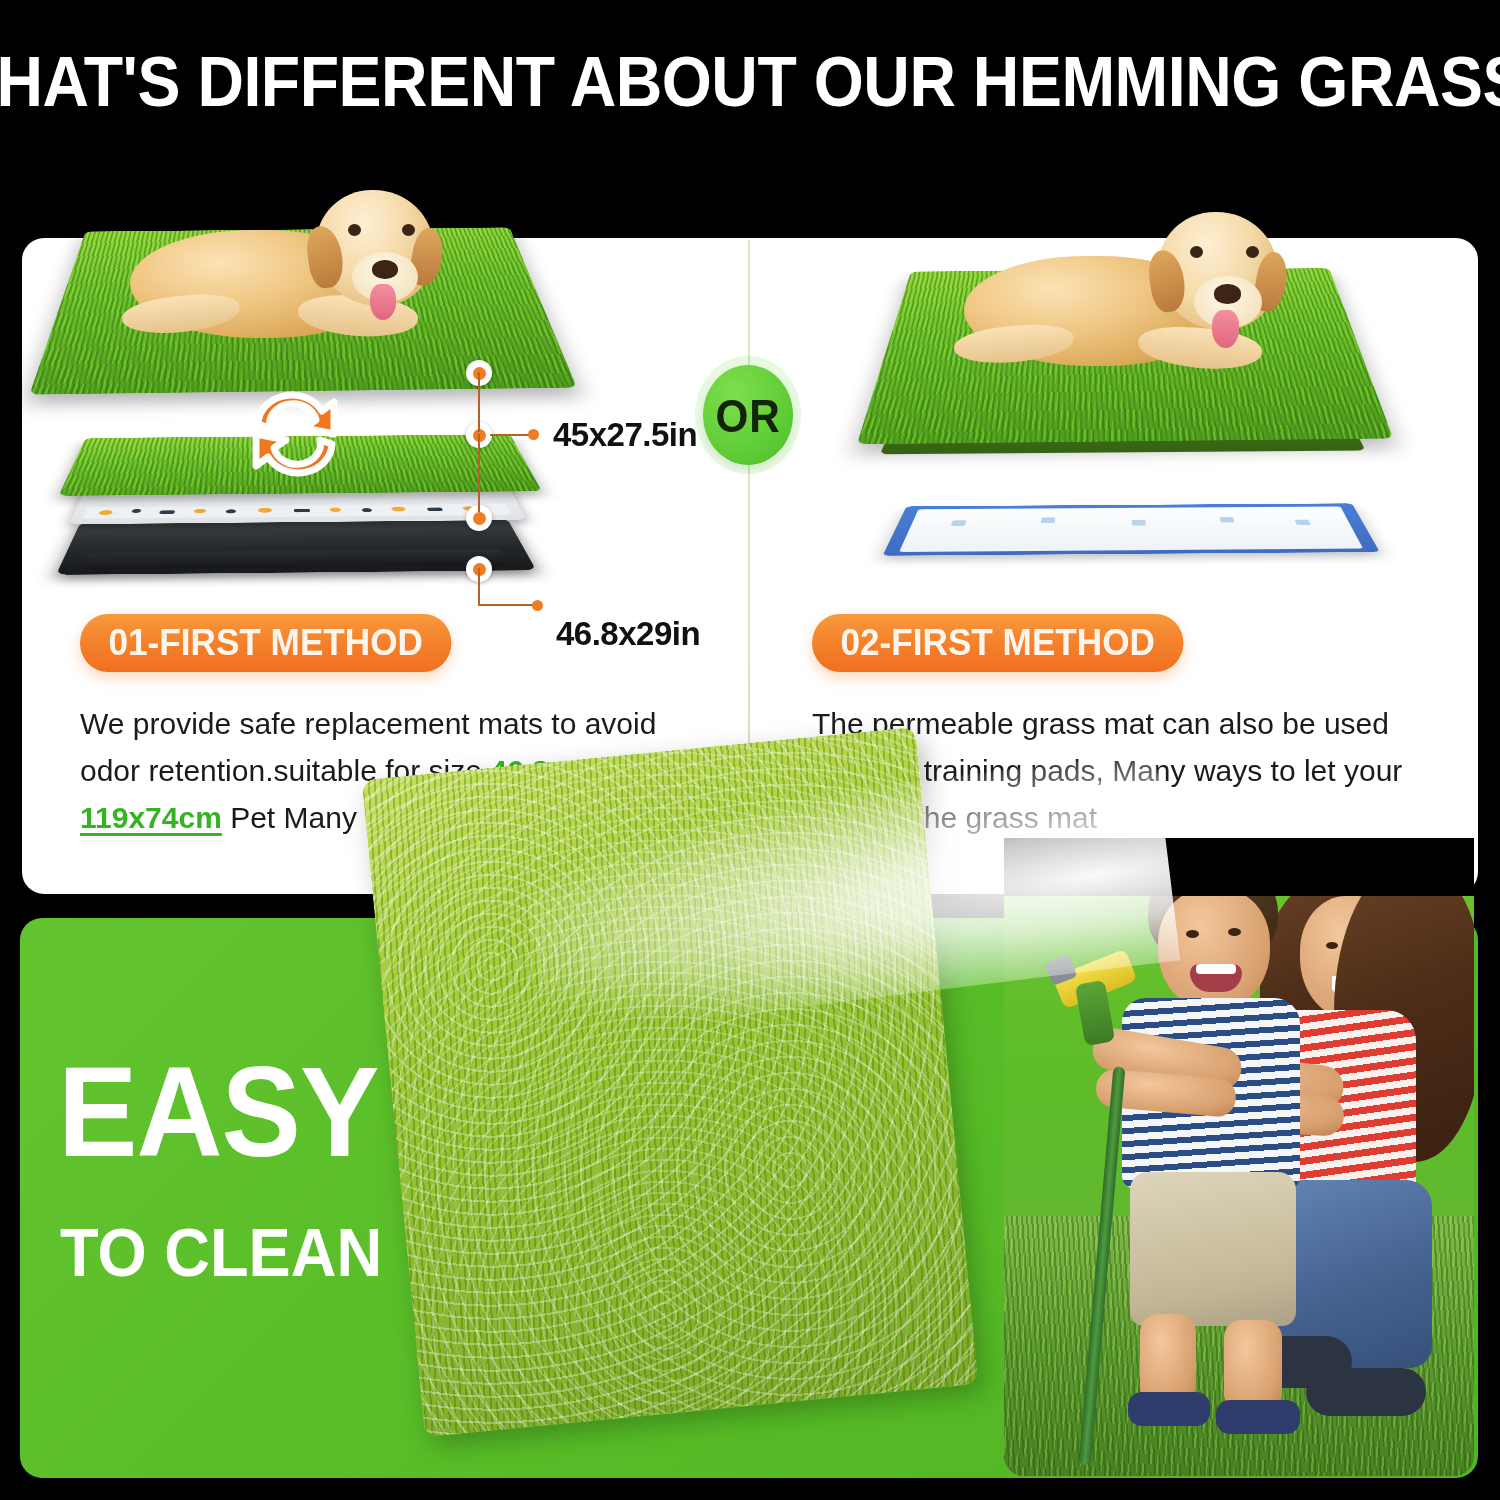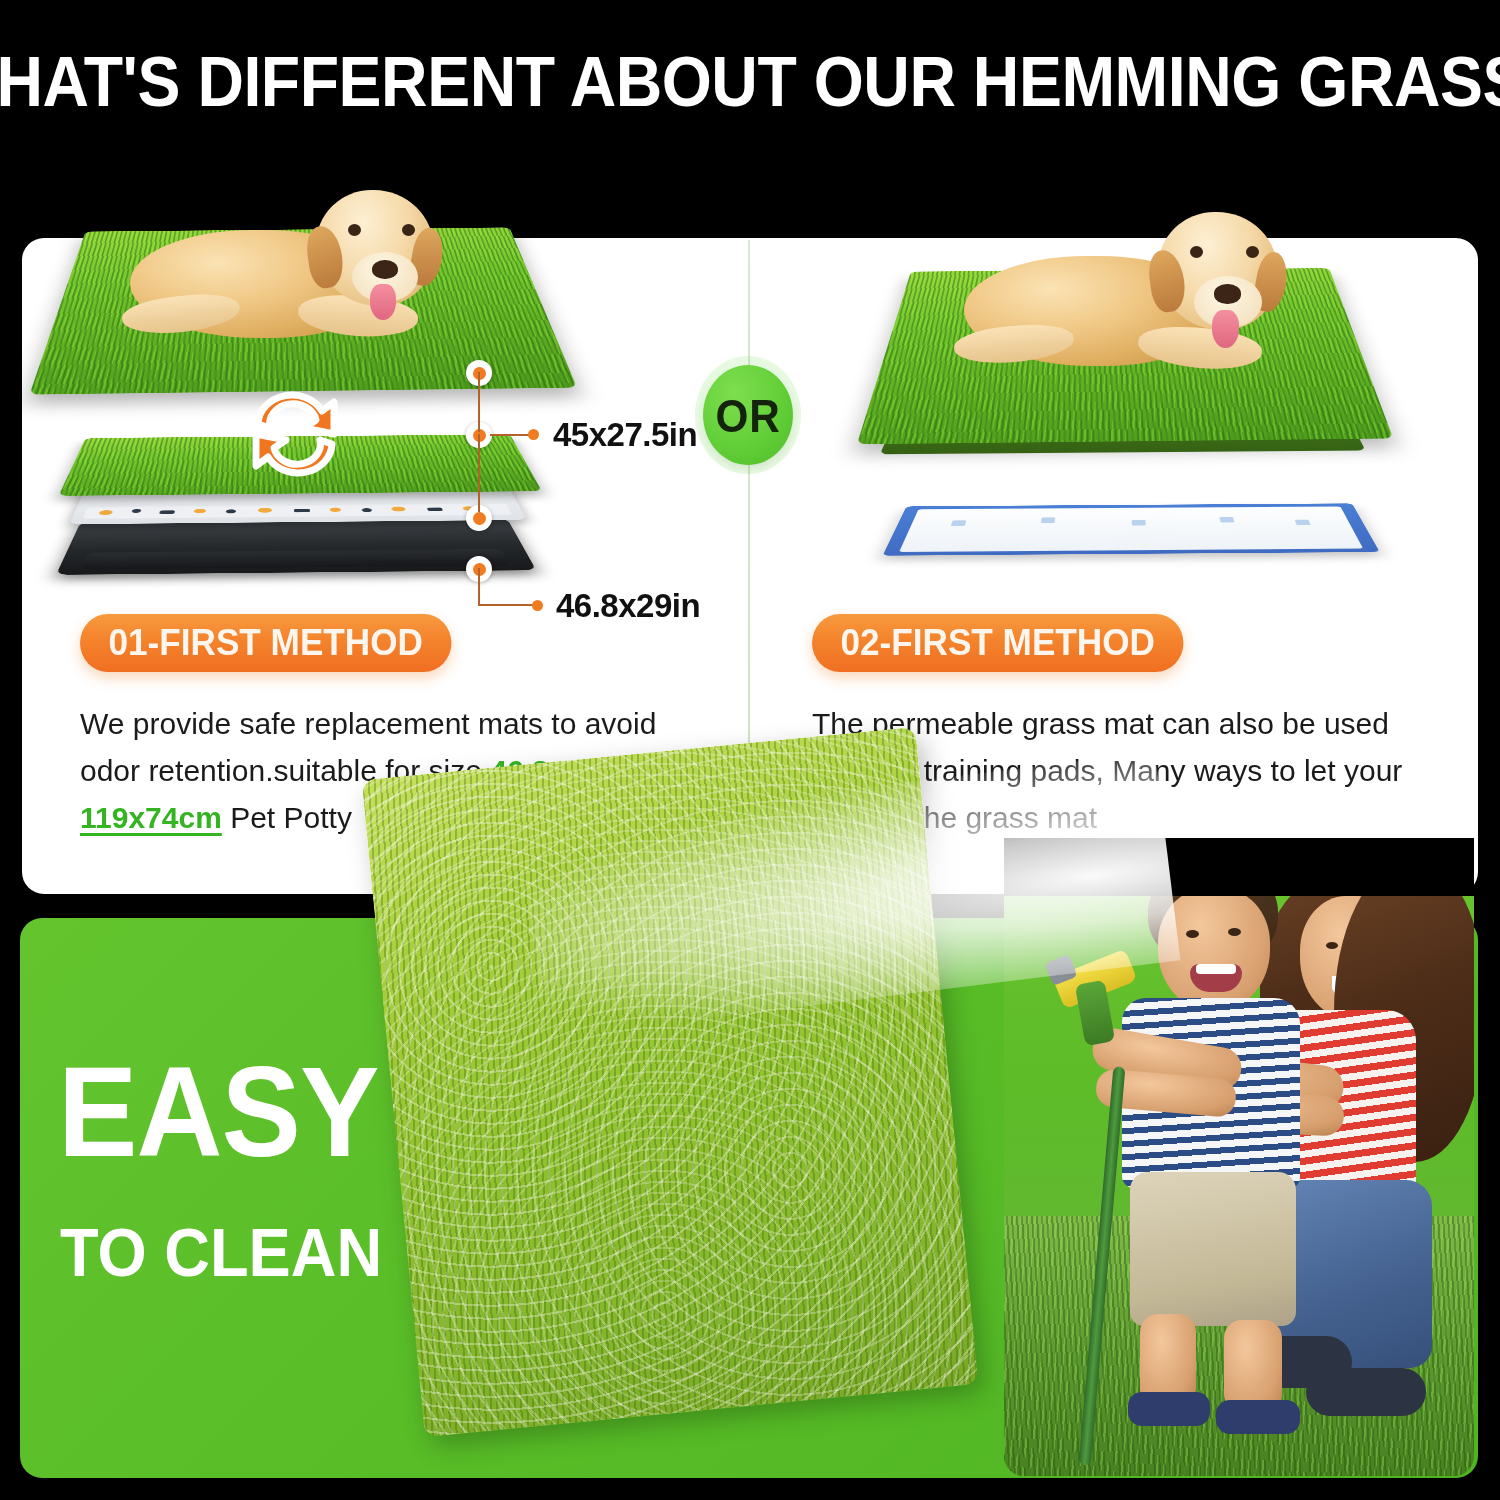--- a/index.html
+++ b/index.html
@@ -292,21 +292,21 @@
   <div class="lead-line" style="left:478px; top:434px; width:2px; height:78px;"></div>
   <div class="lead-line" style="left:478px; top:568px; width:2px; height:38px;"></div>
 </div>
 
 <div class="lead-line" style="left:490px; top:434px; width:42px; height:2px;"></div>
 <div class="small-dot" style="left:528px; top:429px;"></div>
 <div class="dim-label" style="left:553px; top:416px;">45x27.5in</div>
 
 <div class="lead-line" style="left:478px; top:604px; width:58px; height:2px;"></div>
 <div class="small-dot" style="left:532px; top:600px;"></div>
-<div class="dim-label" style="left:556px; top:587px;">46.8x29in</div>
+<div class="dim-label" style="left:556px; top:615px;">46.8x29in</div>
 
 <div class="stack-wrap" style="left:860px;top:0;width:620px;height:640px;">
 
   <div style="position:absolute;left:36px;top:468px;width:470px;height:120px;border-radius:6px;
               background:linear-gradient(180deg,#4a7fd6,#3f6cc2);
               transform:perspective(1000px) rotateX(66deg) rotateZ(-1deg);
               box-shadow:0 10px 18px rgba(0,0,0,.22);"></div>
   <div style="position:absolute;left:50px;top:476px;width:442px;height:104px;border-radius:4px;
               background:linear-gradient(180deg,#fdfefe,#eef3f8);
               transform:perspective(1000px) rotateX(66deg) rotateZ(-1deg);overflow:hidden;">
@@ -337,21 +337,21 @@
     <div class="dog-tongue" style="left:262px; top:114px; width:27px; height:38px;"></div>
   </div>
 </div>
 
 <div id="or-badge">OR</div>
 
 <div class="pill" style="left:80px; top:614px;">01-FIRST METHOD</div>
 <div class="body-copy" style="left:80px; top:700px; width:600px;">
   <span>We provide safe replacement mats to avoid odor retention.suitable for size</span>
   <span class="hl">46.8x29 in / 119x74cm</span>
-  <span>Pet Potty</span>
+  <span>Pet Many</span>
 </div>
 
 <div class="pill" style="left:812px; top:614px;">02-FIRST METHOD</div>
 <div class="body-copy" style="left:812px; top:700px; width:600px;">The permeable grass mat can also be used withdog training pads,  Many ways to let your pet like the grass mat</div>
 
 <div id="green-panel"></div>
 <div id="easy">EASY</div>
 <div id="toclean">TO CLEAN</div>
 
 <div id="family-photo">

